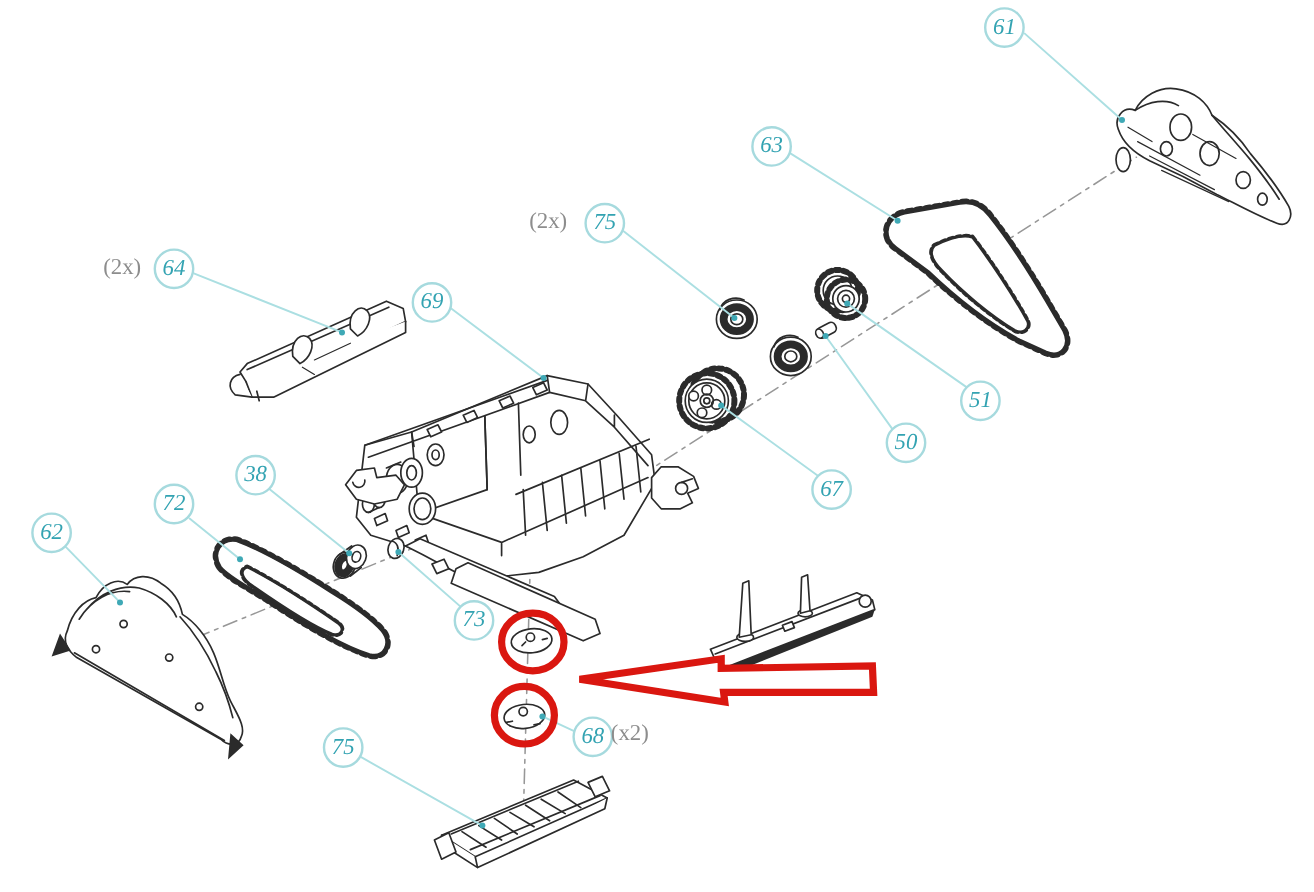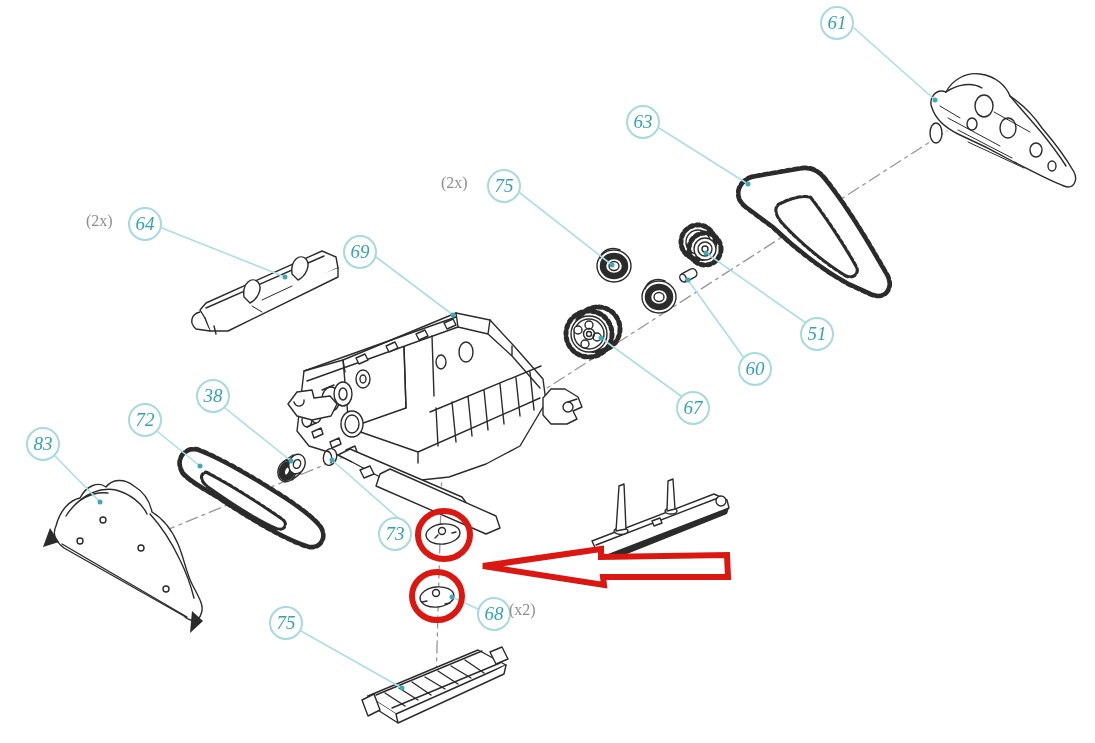--- a/index.html
+++ b/index.html
@@ -16,21 +16,21 @@
   .axis{stroke:#979797;stroke-width:1.3;stroke-dasharray:12 5 3 5;fill:none;}
   .leader{stroke:#abdfe2;stroke-width:1.6;fill:none;}
   .dot{fill:#3fa9b6;stroke:none;}
   .red{stroke:#da1710;stroke-width:6;fill:none;}
   .redfill{stroke:#da1710;stroke-width:6;fill:#ffffff;stroke-linejoin:miter;stroke-linecap:square;}
   .thin{stroke-width:1;}
   .callout{position:absolute;width:34px;height:34px;box-sizing:border-box;
     border:2px solid #a6dade;border-radius:50%;background:#fff;
     display:flex;align-items:center;justify-content:center;
     font-size:19px;color:#33a3b2;font-style:italic;}
-  .qty{position:absolute;font-size:16px;color:#8d8d8d;}
+  .qty{position:absolute;font-size:19px;color:#8d8d8d;}
 </style>
 </head>
 <body>
 
 <div class="stage">
 
 <svg width="1095" height="743" viewBox="0 0 1095 743">
 
   <g>
     <path class="axis" d="M140,541 L363,449"></path>
@@ -234,27 +234,27 @@
   </g>
 
   <g>
     <ellipse class="red" cx="444" cy="535" rx="26" ry="24"></ellipse>
     <ellipse class="red" cx="437" cy="596" rx="25" ry="24"></ellipse>
     <path class="redfill" d="M483,566 L601,549 L601,557 L727,555 L728,577 L603,577 L604,585 Z"></path>
   </g>
 </svg>
 
   <div class="callout" style="left:738px;top:352px">
-      <span>60</span>
+      <span>50</span>
     </div>
   <div class="callout" style="left:820px;top:6px">
       <span>61</span>
     </div>
   <div class="callout" style="left:26px;top:427px">
-      <span>83</span>
+      <span>62</span>
     </div>
   <div class="callout" style="left:626px;top:105px">
       <span>63</span>
     </div>
   <div class="callout" style="left:128px;top:207px">
       <span>64</span>
     </div>
   <div class="callout" style="left:487px;top:169px">
       <span>75</span>
     </div>
@@ -266,21 +266,21 @@
     </div>
   <div class="callout" style="left:477px;top:597px">
       <span>68</span>
     </div>
   <div class="callout" style="left:343px;top:235px">
       <span>69</span>
     </div>
   <div class="callout" style="left:128px;top:403px">
       <span>72</span>
     </div>
-  <div class="callout" style="left:378px;top:517px">
+  <div class="callout" style="left:378px;top:500px">
       <span>73</span>
     </div>
   <div class="callout" style="left:196px;top:379px">
       <span>38</span>
     </div>
   <div class="callout" style="left:269px;top:606px">
       <span>75</span>
     </div>
 
   <div class="qty" style="left:86px;top:212px">(2x)</div>

